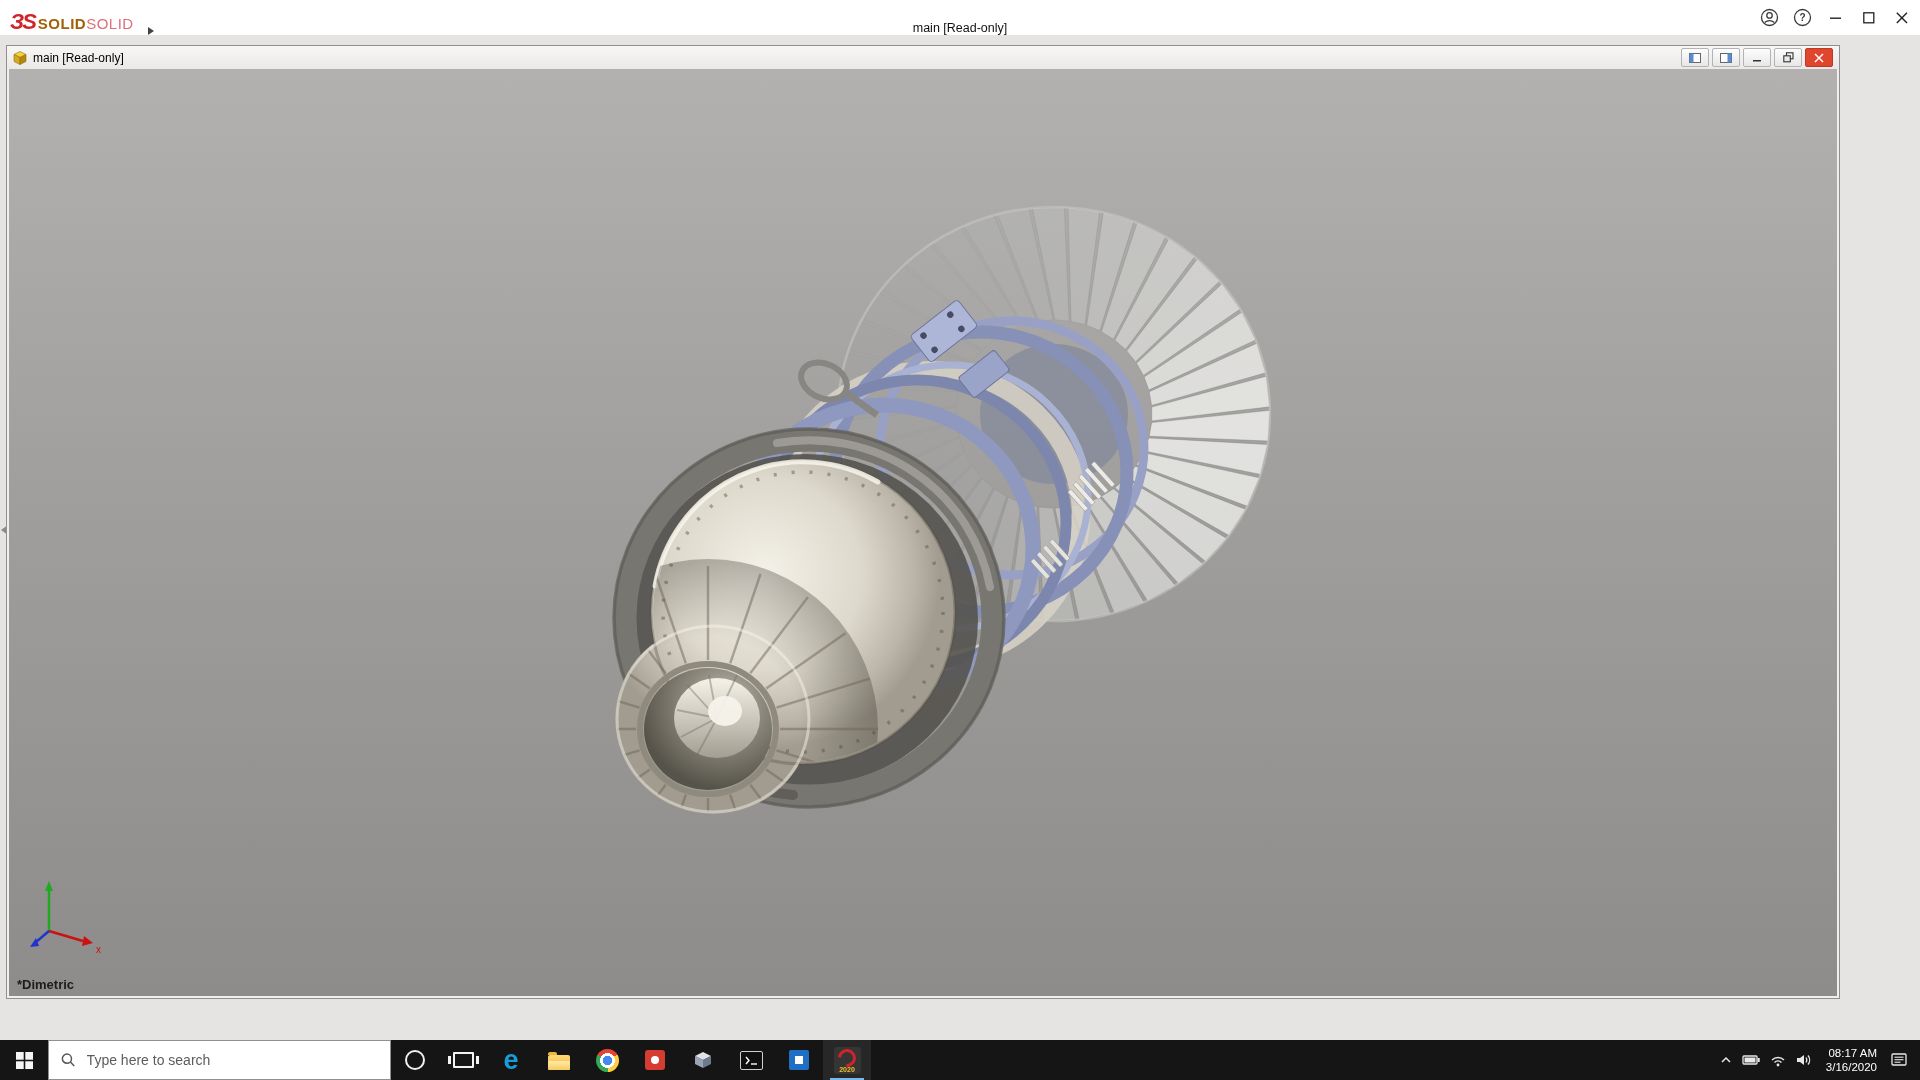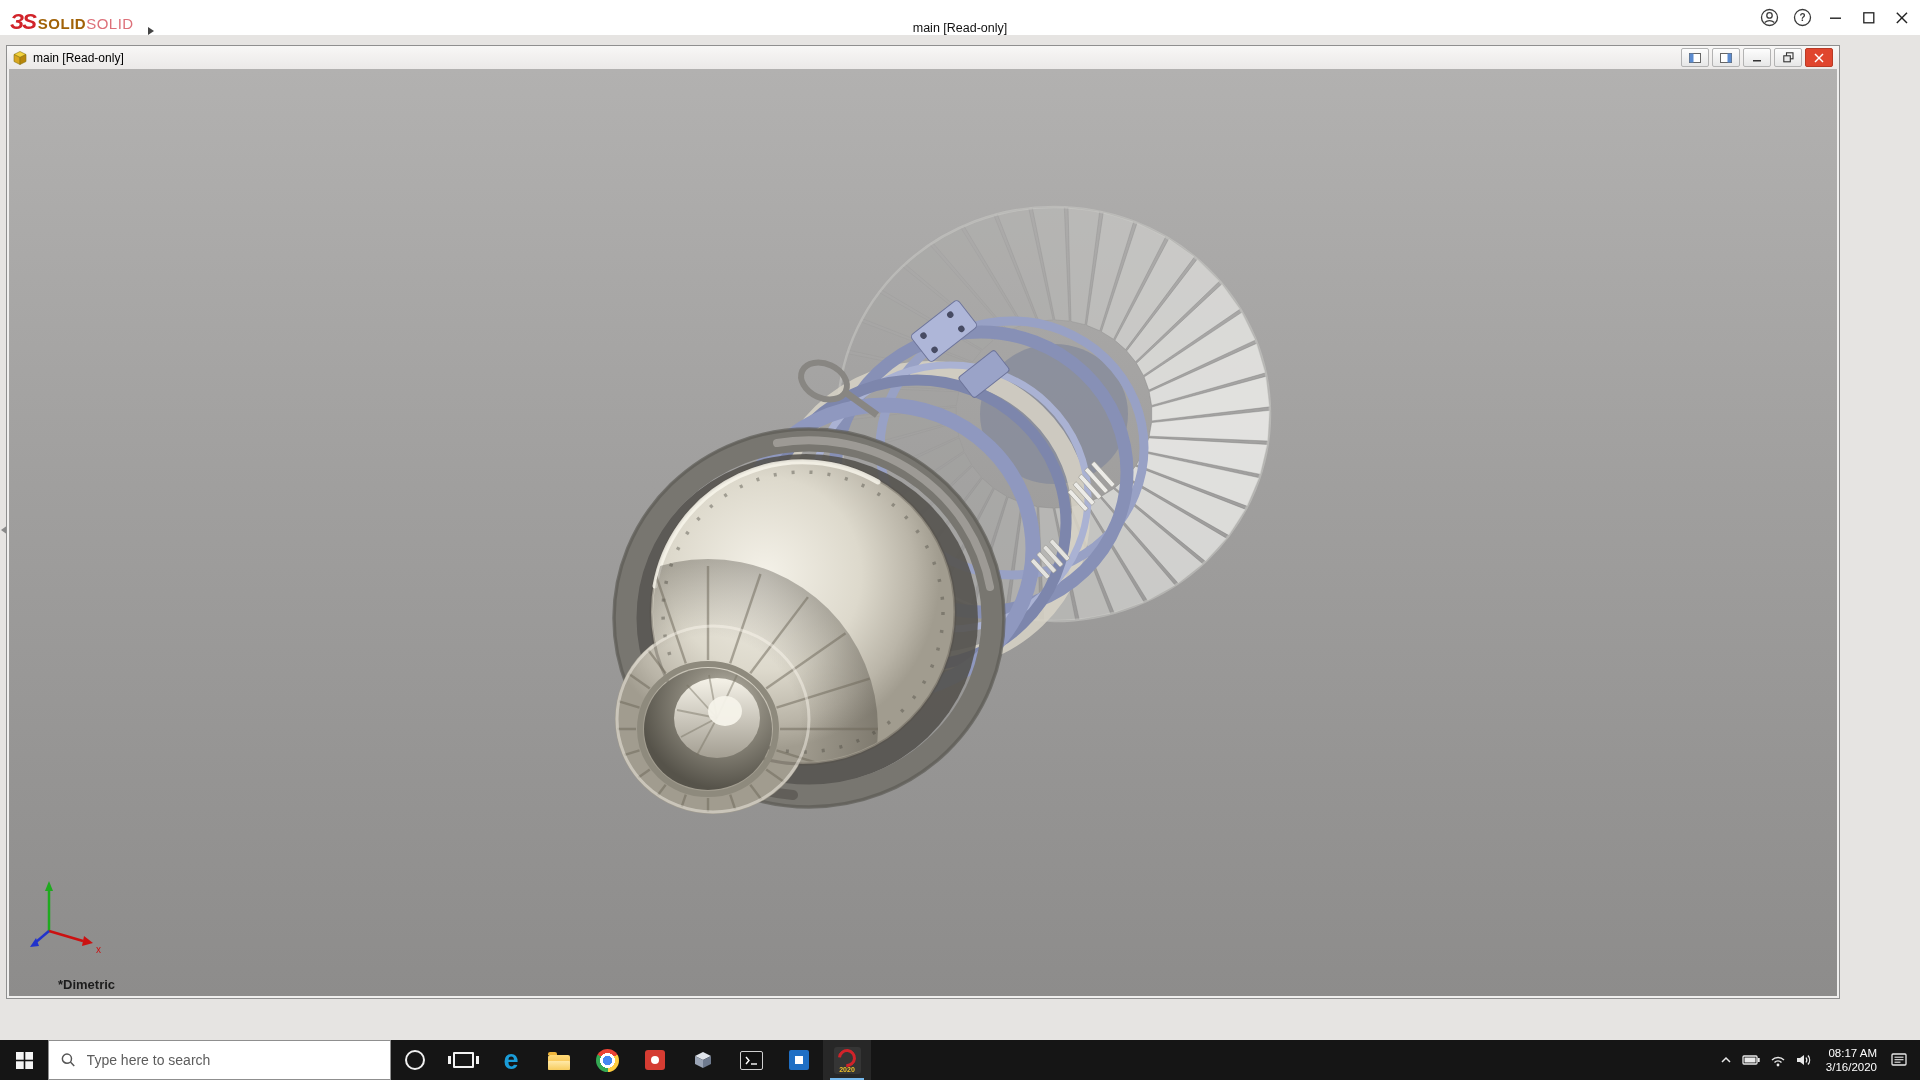--- a/index.html
+++ b/index.html
@@ -32,21 +32,21 @@
   .cube-icon{width:14px;height:14px;margin-left:2px;}
   .doc-title{font-size:12px;color:#000;margin-left:6px;}
   .doc-controls{margin-left:auto;display:flex;gap:3px;align-items:center;padding-right:2px;}
   .doc-btn{width:26px;height:17px;border:1px solid #b3b3b3;border-radius:2px;
            background:linear-gradient(#fdfdfd,#e7e7e7);display:flex;align-items:center;justify-content:center;}
   .doc-btn.close{background:#e0452e;border-color:#b93a25;}
 
   .viewport{position:absolute;left:2px;right:2px;top:23px;bottom:2px;overflow:hidden;
             background:linear-gradient(180deg,#b2b1b0 0%,#a09f9e 45%,#8d8c8b 100%);}
   .engine{position:absolute;inset:0;width:100%;height:100%;display:block;}
-  .view-label{position:absolute;left:8px;bottom:4px;font-size:13px;font-weight:bold;color:#1c1c1c;margin-left:41px;}
+  .view-label{position:absolute;left:8px;bottom:4px;font-size:13px;font-weight:bold;color:#1c1c1c;}
 
   
   .taskbar{position:absolute;bottom:0;left:0;right:0;height:40px;background:#151515;
            display:flex;align-items:stretch;margin-top:8px;}
   .tb-start{width:48px;display:flex;align-items:center;justify-content:center;}
   .search{width:343px;background:#ffffff;border:1px solid #8f8f8f;box-sizing:border-box;
           display:flex;align-items:center;gap:9px;padding:0 12px;}
   .search input{border:none;outline:none;background:transparent;font-size:14px;color:#333;width:100%;
                 font-family:"Liberation Sans",sans-serif;}
   .search input::placeholder{color:#5c5c5c;}

